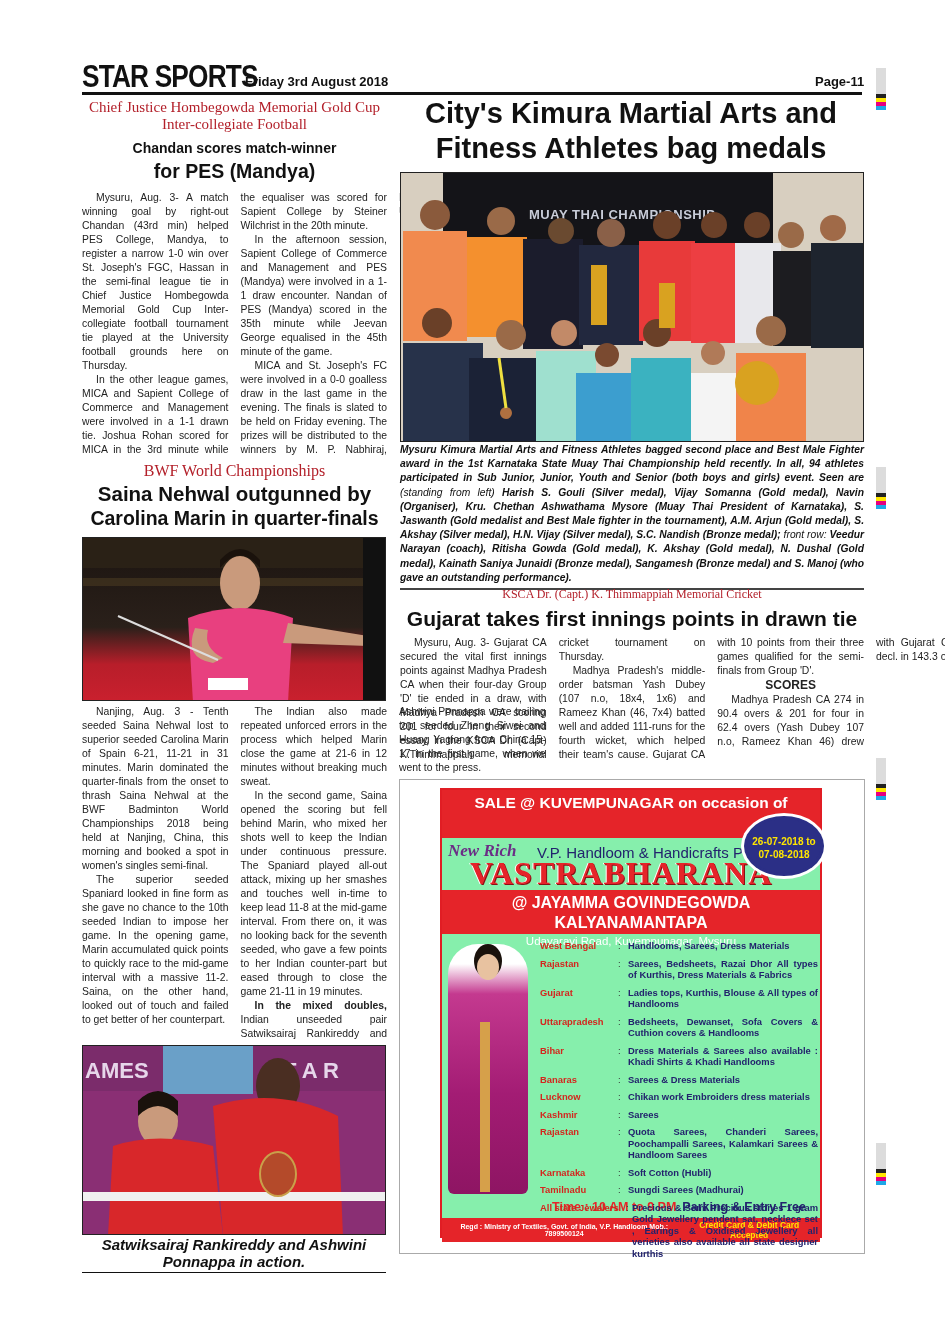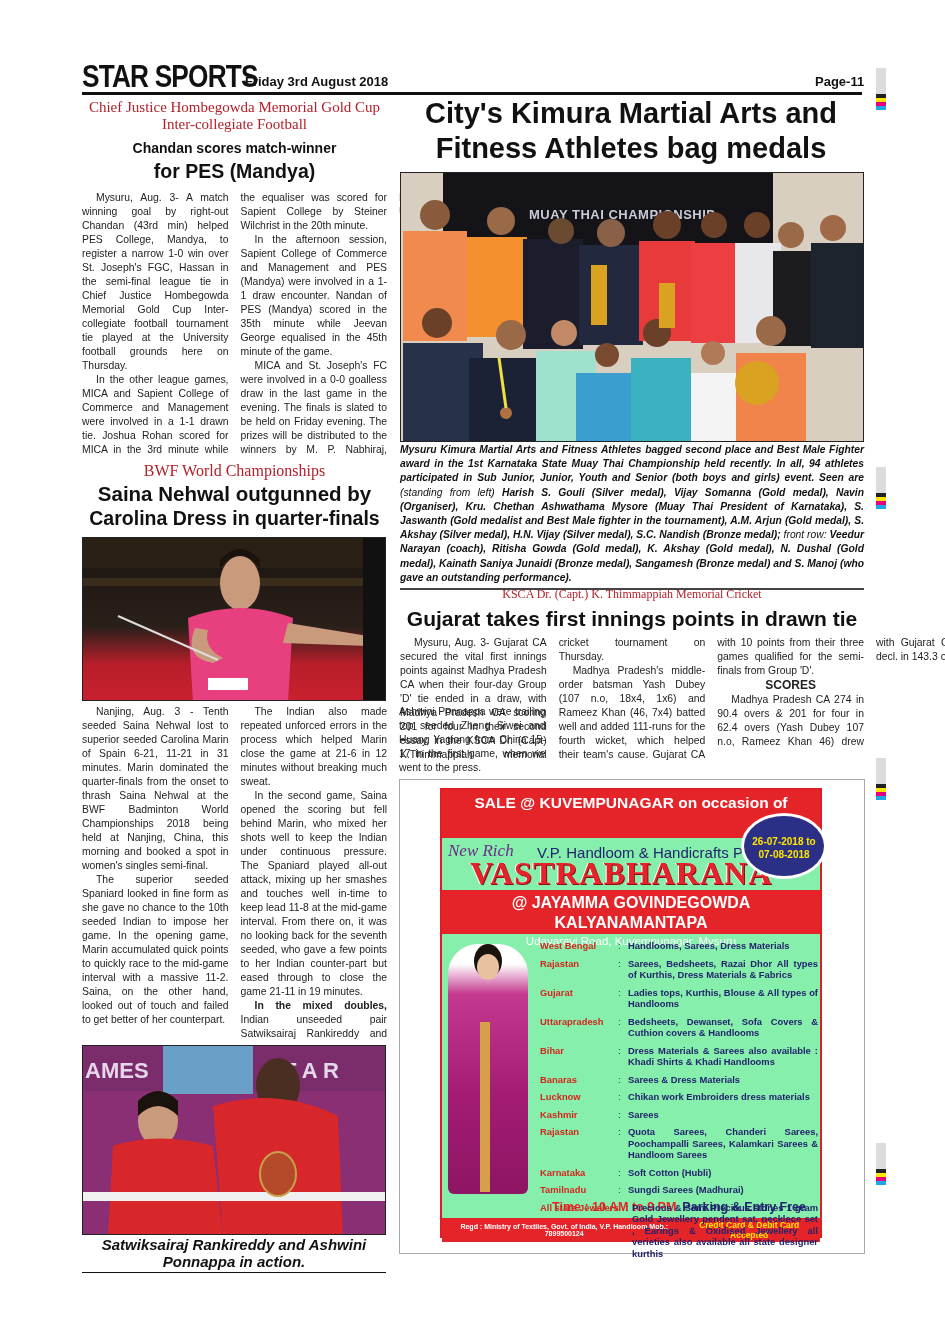--- a/index.html
+++ b/index.html
@@ -74,21 +74,21 @@
     <p>Mysuru, Aug. 3- A match winning goal by right-out Chandan (43rd min) helped PES College, Mandya, to register a narrow 1-0 win over St. Joseph's FGC, Hassan in the semi-final league tie in Chief Justice Hombegowda Memorial Gold Cup Inter-collegiate football tournament tie played at the University football grounds here on Thursday.</p>
     <p>In the other league games, MICA and Sapient College of Commerce and Management were involved in a 1-1 drawn tie. Joshua Rohan scored for MICA in the 3rd minute while the equaliser was scored for Sapient College by Steiner Wilchrist in the 20th minute.</p>
     <p>In the afternoon session, Sapient College of Commerce and Management and PES (Mandya) were involved in a 1-1 draw encounter. Nandan of PES (Mandya) scored in the 35th minute while Jeevan George equalised in the 45th minute of the game.</p>
     <p>MICA and St. Joseph's FC were involved in a 0-0 goalless draw in the last game in the evening. The finals is slated to be held on Friday evening. The prizes will be distributed to the winners by M. P. Nabhiraj, Retd. Swimming Coach, University of Mysore.</p>
   </div>
 </div>
 
 <div class="abs" style="left:82px;top:462px;width:305px">
   <div class="kicker" style="font-size:16px">BWF World Championships</div>
   <div class="hl" style="font-size:20.5px;line-height:25px;margin-top:2px">Saina Nehwal outgunned by</div>
-  <div class="hl" style="font-size:19.5px;line-height:24px">Carolina Dress in quarter-finals</div>
+  <div class="hl" style="font-size:19.5px;line-height:24px">Carolina Marin in quarter-finals</div>
 </div>
 
 <div class="abs photo" style="left:82px;top:537px;width:304px;height:164px;background:linear-gradient(180deg,#1b1410 0%,#2a201a 55%,#b81e2a 78%,#c9202e 100%)" title="Saina Nehwal in pink jersey playing a shot">
   <svg width="304" height="164" viewBox="0 0 304 164">
     <rect x="0" y="0" width="304" height="30" fill="#2a2116"></rect>
     <rect x="0" y="40" width="304" height="8" fill="#4a3a22" opacity=".6"></rect>
     <ellipse cx="157" cy="45" rx="20" ry="27" fill="#c99a7c"></ellipse>
     <path d="M137 30 Q157 5 177 30 L177 22 Q157 0 137 22Z" fill="#1a120c"></path>
     <path d="M105 80 Q157 60 210 80 L205 164 L110 164Z" fill="#e8407f"></path>
     <path d="M205 85 L285 98 L285 108 L200 105Z" fill="#c99a7c"></path>
@@ -184,21 +184,21 @@
     <p>Madhya Pradesh CA 274 in 90.4 overs &amp; 201 for four in 62.4 overs (Yash Dubey 107 n.o, Rameez Khan 46) drew with Gujarat CA 487 for nine decl. in 143.3 overs.</p>
   </div>
 </div>
 
 <div class="abs" style="left:399px;top:779px;width:466px;height:475px;border:1px solid #aaa;background:#fff"></div>
 <div class="abs ad" style="left:440px;top:788px;width:382px;height:450px">
   <div class="ad-red" style="height:48px;padding-top:3px;font-size:15.5px;line-height:20px">
     <div>SALE @ KUVEMPUNAGAR on occasion of</div>
   </div>
   <div style="position:relative;height:52px">
-    <span class="abs" style="left:6px;top:3px;font-family:'Liberation Serif',serif;font-style:italic;font-weight:normal;color:#6b2d86;font-size:17px">New Rich</span>
+    <span class="abs" style="left:6px;top:3px;font-family:'Liberation Serif',serif;font-style:italic;font-weight:bold;color:#6b2d86;font-size:17px">New Rich</span>
     <span class="abs" style="left:95px;top:6px;color:#22236d;font-size:15px">V.P. Handloom &amp; Handicrafts Presents</span>
     <div class="abs" style="left:28px;top:18px;font-family:'Liberation Serif',serif;font-weight:bold;font-size:32px;color:#e52429;letter-spacing:1px;text-shadow:1px 1px 0 #8a1015,-1px 0 0 #fff;line-height:34px">VASTRABHARANA</div>
     <div class="abs" style="left:302px;top:-22px;width:80px;height:60px;border-radius:50%;background:#2b2f86;border:3px dotted #2b2f86;box-shadow:0 0 0 3px #fff;color:#ffe600;font-size:10px;font-weight:bold;text-align:center;padding-top:16px;line-height:13px">
       <div>26-07-2018 to</div>
       <div>07-08-2018</div>
     </div>
   </div>
   <div class="ad-red" style="height:44px;padding-top:3px">
     <div style="font-size:16px;line-height:20px">@ JAYAMMA GOVINDEGOWDA KALYANAMANTAPA</div>
     <div style="font-size:11.5px;font-weight:normal;line-height:17px">Udayaravi Road, Kuvempunagar, Mysuru</div>

